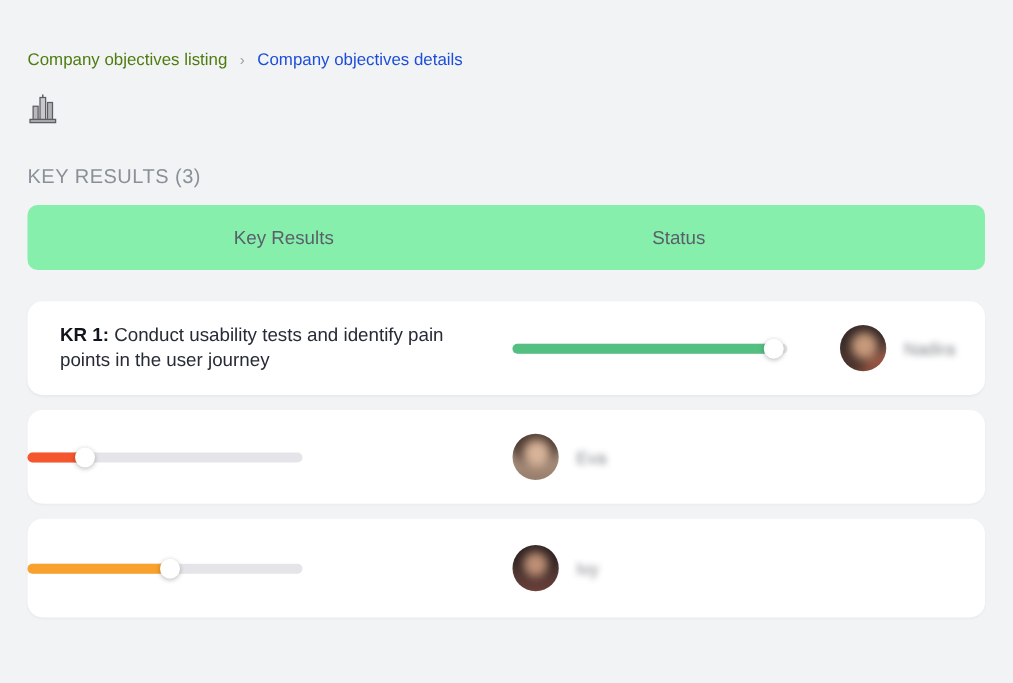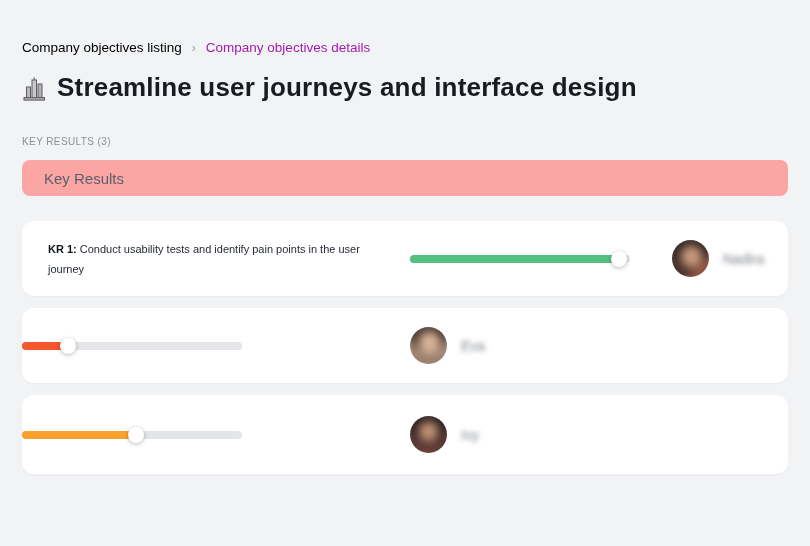--- a/index.html
+++ b/index.html
@@ -11,73 +11,74 @@
     -webkit-font-smoothing: antialiased;
   }
   .page { width: 810px; height: 546px; position: relative; }
 
   
   .breadcrumb {
     display: flex; align-items: center; gap: 10px;
     padding: 40px 22px 0 22px;
     font-size: 13.5px;
   }
-  .crumb-muted { color: #000000; cursor: pointer; }
+  .crumb-muted { color: #4d7c0f; cursor: pointer; }
   .crumb-sep { color: #9ba2aa; font-size: 12px; }
-  .crumb-current { color: #a21caf; }
+  .crumb-current { color: #1d4ed8; }
 
   
   .title-row {
     display: flex; align-items: center; gap: 11px;
     padding: 17px 22px 0 22px;
   }
   .obj-icon { width: 24px; height: 26px; flex: 0 0 auto; margin-top: 2px; }
   .page-title {
     font-size: 26px; font-weight: 800; color: #171b22;
     letter-spacing: 0.2px;
   }
 
   
   .section-label {
     padding: 33px 22px 0 22px;
-    font-size: 10px; color: #8a9098; letter-spacing: 0.4px;
+    font-size: 16px; color: #8a9098; letter-spacing: 0.4px;
   }
 
   
   .table-wrap { padding: 0 22px; }
   .grid-cols {
     display: grid;
     grid-template-columns: 388px 262px 1fr;
     align-items: center;
   }
   .table-header {
     margin-top: 13px;
-    height: 36px;
-    background: #fca5a5;
+    height: 52px;
+    background: #86efac;
     border-radius: 8px;
+    text-align: center;
   }
   .th { font-size: 15px; color: #5a6069; }
   .th-key { padding-left: 22px; }
   .th-status { padding-left: 4px; }
 
   .rows { margin-top: 25px; }
   .kr-row {
     background: #ffffff;
     border-radius: 12px;
     min-height: 75px;
     margin-bottom: 12px;
     box-shadow: 0 1px 2px rgba(16,24,40,0.04);
     cursor: pointer;
   }
   .kr-row:last-child { min-height: 79px; margin-bottom: 0; }
 
   .kr-text {
     padding: 14px 10px 14px 26px;
     max-width: 372px;
-    font-size: 11px;
+    font-size: 15px;
     line-height: 20px;
     color: #262b36;
   }
   .kr-label { font-weight: 700; color: #10141b; }
 
   
   .progress {
     position: relative;
     width: 220px; height: 16px;
   }
@@ -148,29 +149,29 @@
   <div class="title-row">
     <span class="obj-icon">
       <svg viewBox="0 0 24 26" width="24" height="26">
         <rect x="4.5" y="11" width="4" height="11" fill="#b9b9bc" stroke="#5d5d62" stroke-width="1"></rect>
         <rect x="10" y="4" width="4.5" height="18" fill="#c9c9cc" stroke="#5d5d62" stroke-width="1"></rect>
         <rect x="16" y="8" width="4" height="14" fill="#b2b2b6" stroke="#5d5d62" stroke-width="1"></rect>
         <rect x="2" y="21.5" width="20.5" height="2.6" fill="#a8a8ac" stroke="#5d5d62" stroke-width="1"></rect>
         <line x1="12.2" y1="4" x2="12.2" y2="1.5" stroke="#5d5d62" stroke-width="1.2"></line>
       </svg>
     </span>
-    <h1 class="page-title">Streamline user journeys and interface design</h1>
   </div>
 
   <div class="section-label">KEY RESULTS (3)</div>
 
   <div class="table-wrap">
 
     <div class="table-header grid-cols">
       <div class="th th-key">Key Results</div>
+      <div class="th th-status">Status</div>
     </div>
 
     <div class="rows">
 
       <div class="kr-row grid-cols">
         <div class="kr-text">
           <span class="kr-label">KR 1:</span>
           <span>Conduct usability tests and identify pain points in the user journey</span>
         </div>
         <div class="status-cell">

